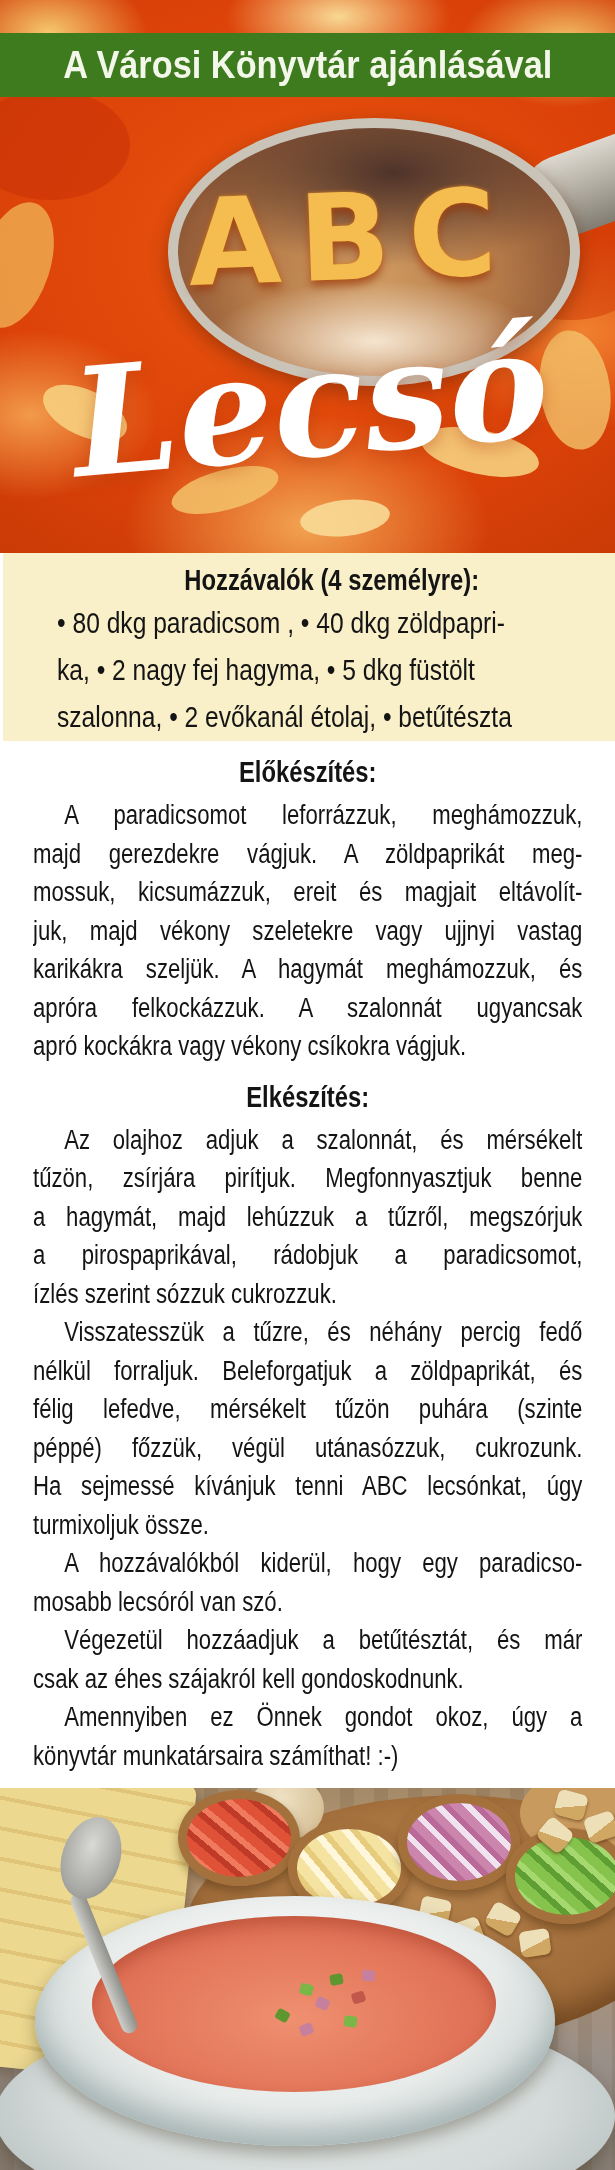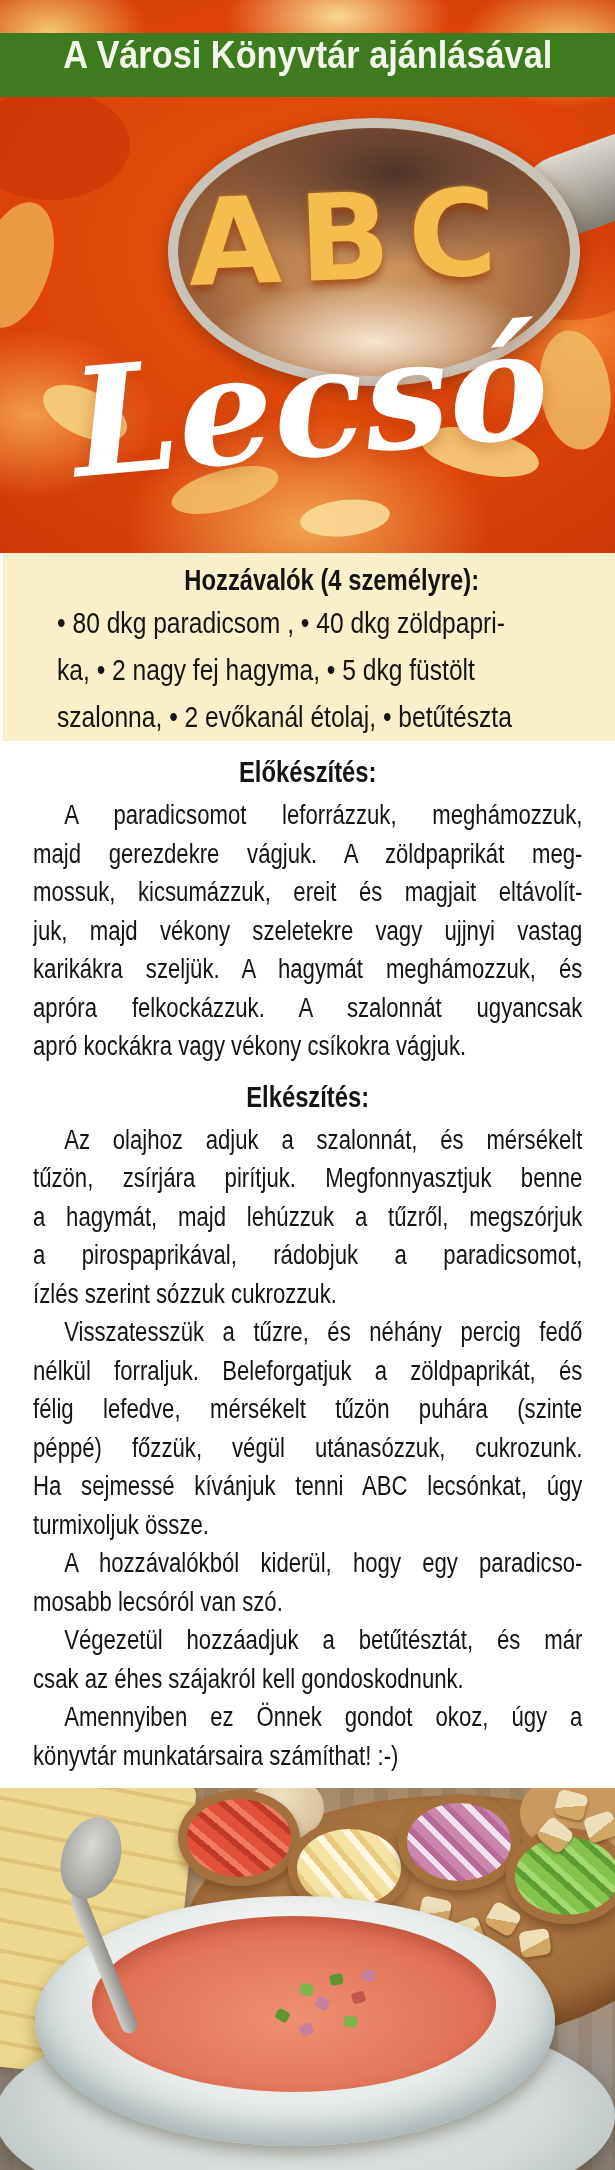--- a/index.html
+++ b/index.html
@@ -21,21 +21,21 @@
   .pasta2{left:170px;top:470px;width:110px;height:40px;background:#f3c26a;transform:rotate(-15deg);opacity:.85;}
   .pasta3{left:420px;top:430px;width:120px;height:44px;background:#f6cf7e;transform:rotate(12deg);opacity:.9;}
   .pasta4{left:540px;top:330px;width:70px;height:120px;background:#f3c26a;transform:rotate(-8deg);opacity:.8;}
   .pasta5{left:-20px;top:200px;width:70px;height:130px;background:#f0b558;transform:rotate(18deg);opacity:.75;}
   .pasta6{left:300px;top:500px;width:90px;height:36px;background:#f8da96;transform:rotate(-6deg);opacity:.9;}
   .redblob1{left:-30px;top:90px;width:160px;height:110px;background:#c63208;opacity:.55;}
   .redblob2{left:480px;top:180px;width:180px;height:140px;background:#cf3a06;opacity:.5;}
 
   
   .banner{position:absolute;left:0;top:33px;width:615px;height:64px;background:#3e7b1e;z-index:6;
-          display:flex;align-items:flex-start;justify-content:center;}
+          display:flex;align-items:center;justify-content:center;}
   .banner span{font-weight:bold;font-size:39px;color:#f3f7ea;white-space:nowrap;
                transform:scaleX(.88);letter-spacing:0;}
 
   
   .spoon-handle{position:absolute;left:520px;top:140px;width:170px;height:82px;border-radius:44px;
           background:linear-gradient(180deg,#ddd9d0 0%,#b6b1a6 45%,#827d72 100%);
           transform:rotate(-20deg);z-index:2;}
   .spoon-bowl{position:absolute;left:168px;top:118px;width:392px;height:248px;border-radius:50%;
           background:
             radial-gradient(ellipse 60% 35% at 50% 86%, rgba(255,246,230,.85) 0%, rgba(255,246,230,0) 70%),

